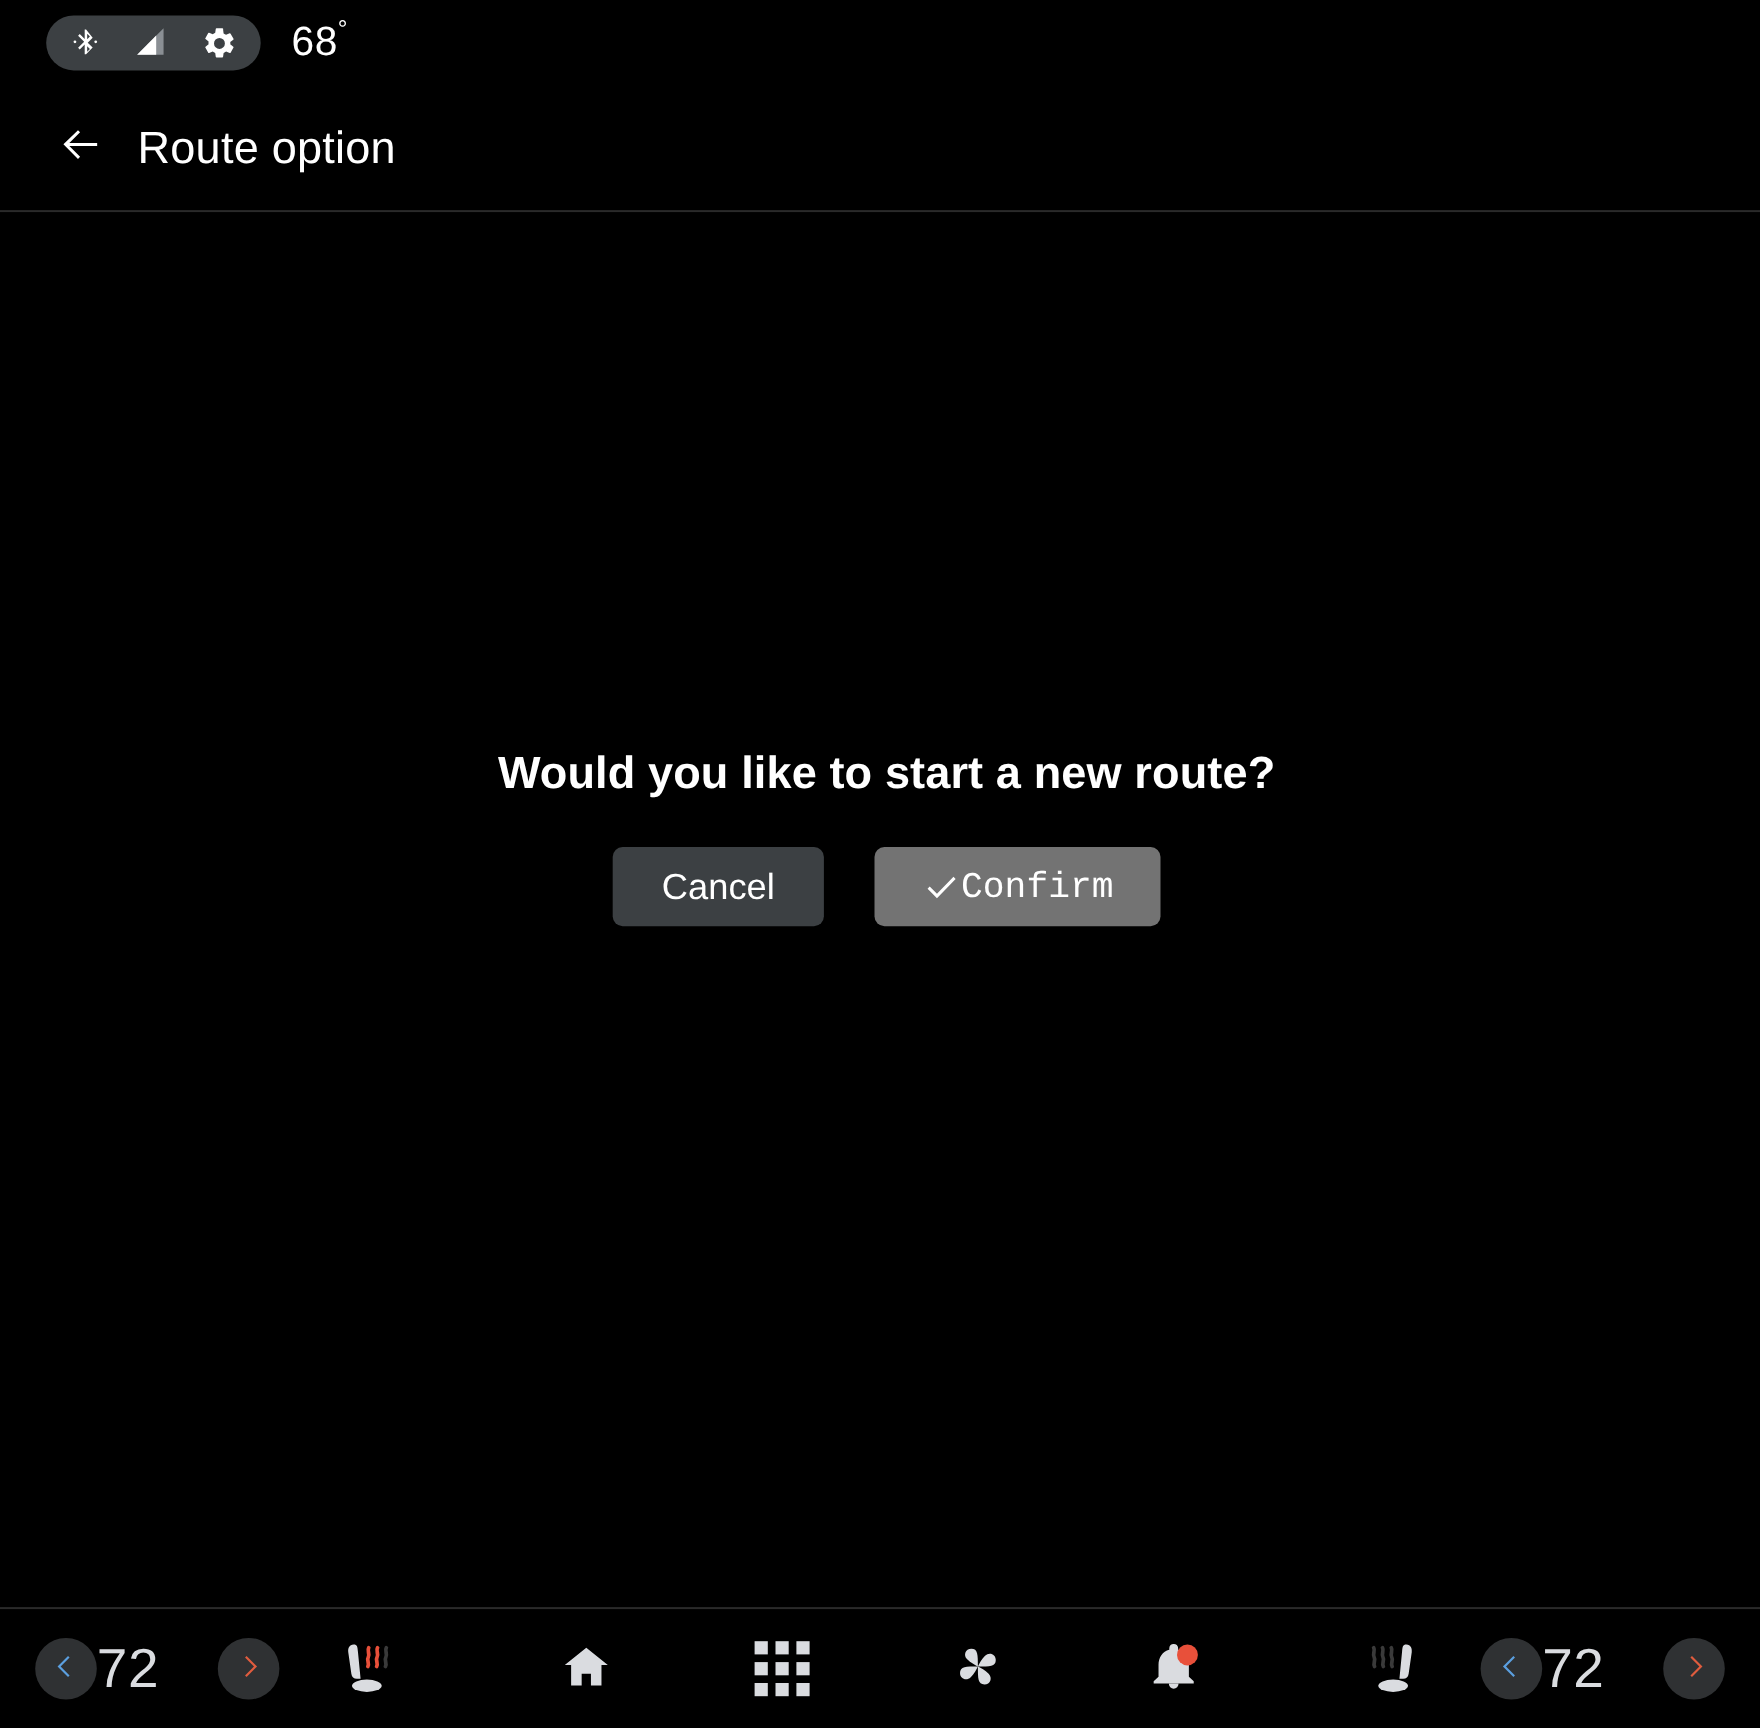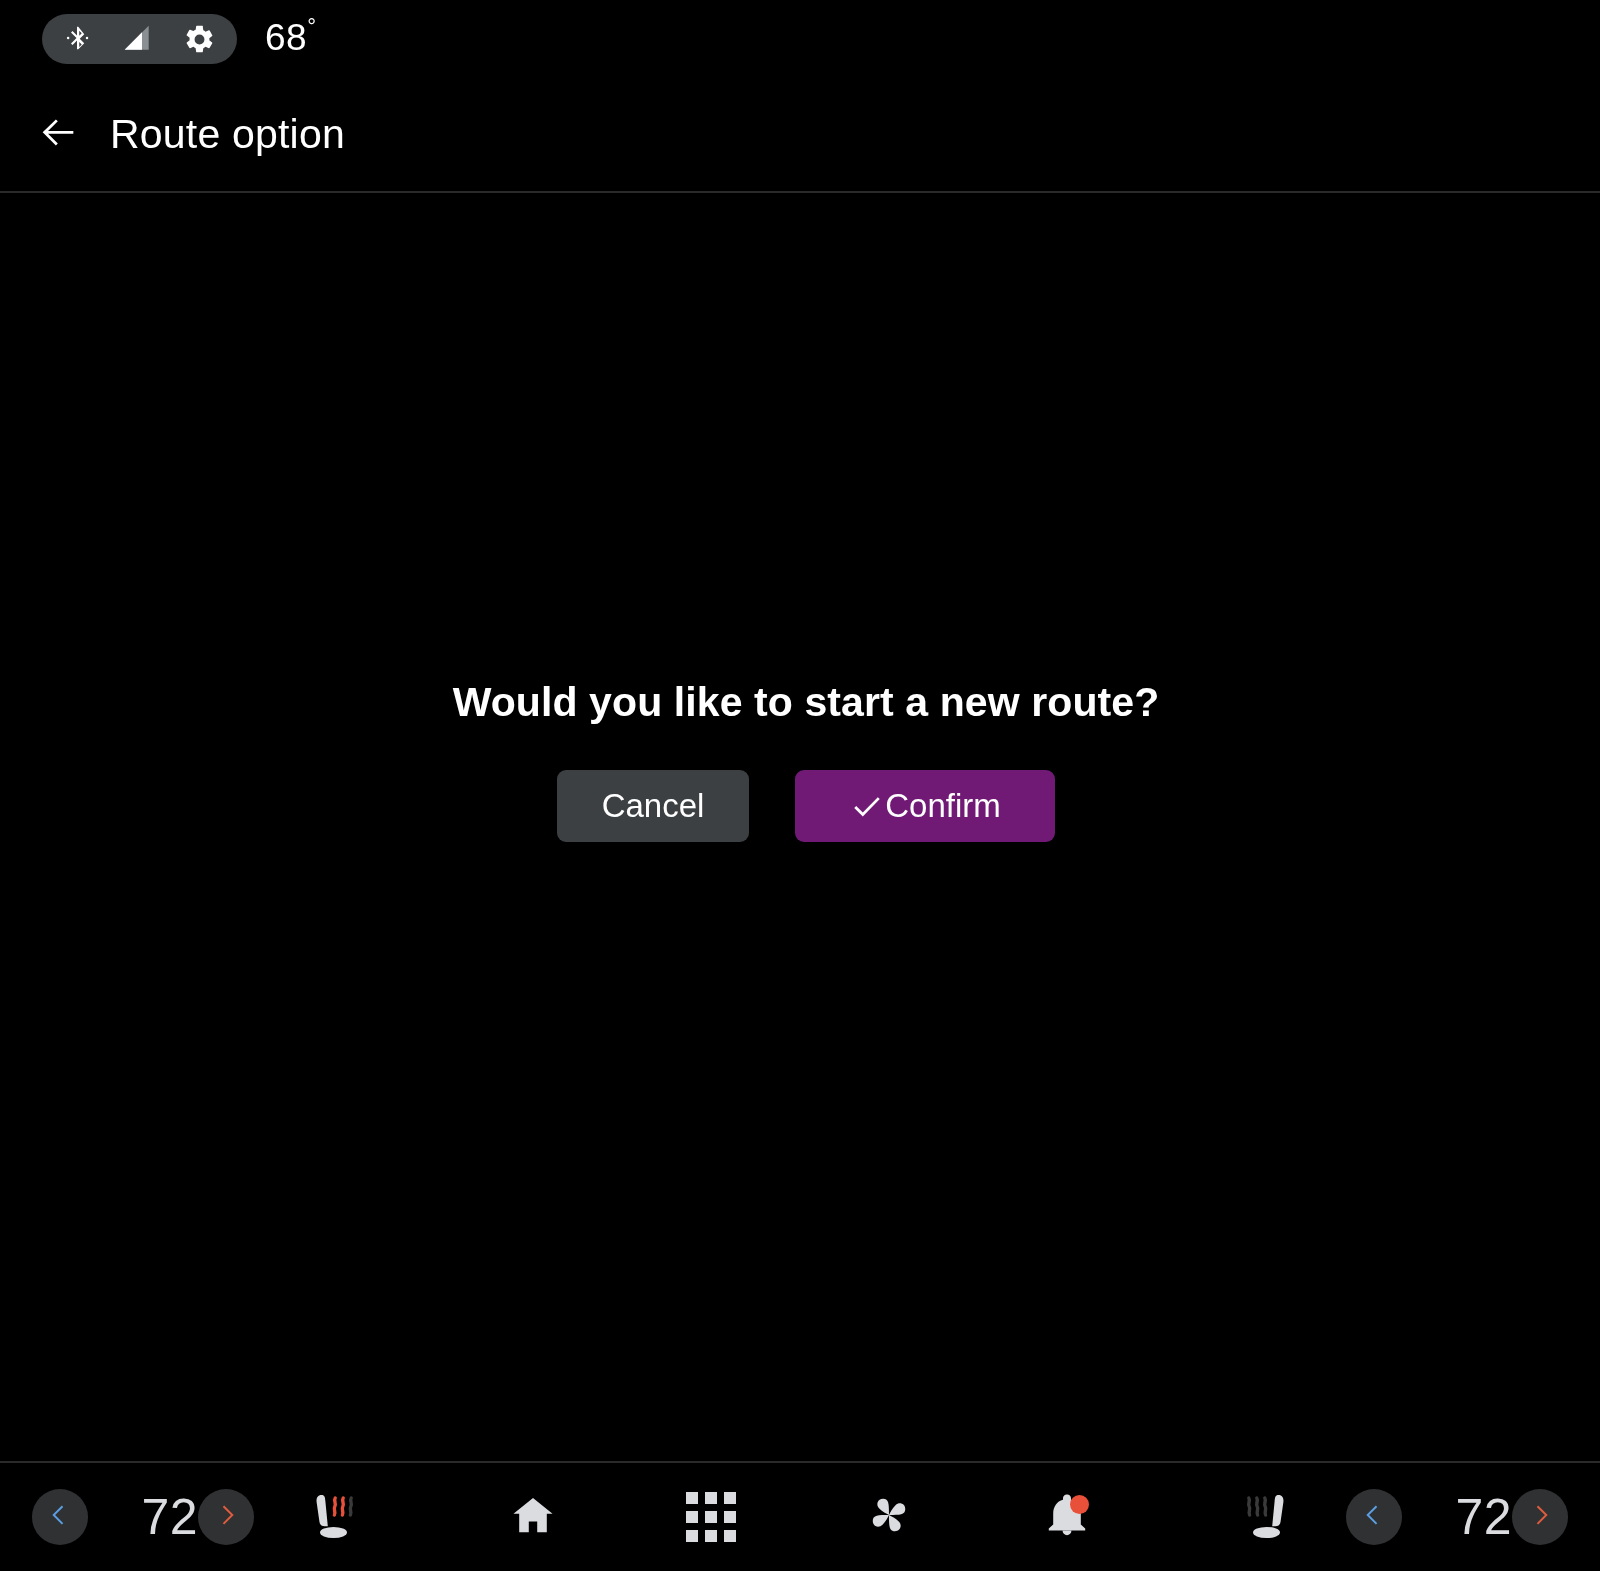--- a/index.html
+++ b/index.html
@@ -73,21 +73,21 @@
     color: #ffffff;
   }
 
   
   .app-bar {
     position: relative;
     height: 115px;
     flex: 0 0 115px;
     display: flex;
     align-items: center;
-    padding-left: 30px;
+    padding-left: 45px;
     border-bottom: 2px solid #2a2a2a;
     box-sizing: border-box;
   }
   .back-btn {
     width: 56px;
     height: 56px;
     display: flex;
     align-items: center;
     justify-content: center;
     cursor: pointer;
@@ -147,22 +147,23 @@
     color: #ffffff;
     cursor: pointer;
     padding: 0 34px;
     box-sizing: border-box;
   }
   .btn-cancel {
     background: #3c4043;
     min-width: 192px;
   }
   .btn-confirm {
-    background: #701a75;
+    background: #737373;
     min-width: 260px;
+    font-family: Liberation Mono, monospace;
   }
   .btn-confirm .check { display: flex; align-items: center; }
 
   
   .nav-bar {
     position: relative;
     height: 108px;
     flex: 0 0 108px;
     background: #000000;
     display: flex;
@@ -201,21 +202,21 @@
     align-items: center;
     justify-content: center;
     cursor: pointer;
     flex: 0 0 auto;
   }
   .temp-value {
     font-size: 50px;
     font-weight: 400;
     color: #dadce0;
     min-width: 110px;
-    text-align: right;
+    text-align: left;
     letter-spacing: 0.5px;
   }
   .seat-btn {
     width: 80px;
     height: 72px;
     display: flex;
     align-items: center;
     justify-content: center;
     cursor: pointer;
     margin: 0 38px;

